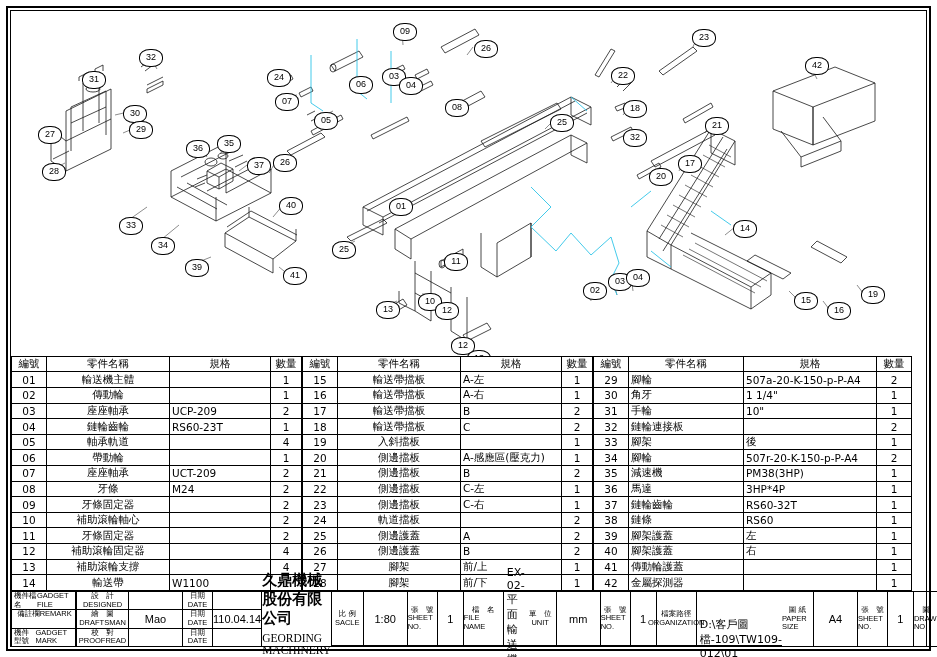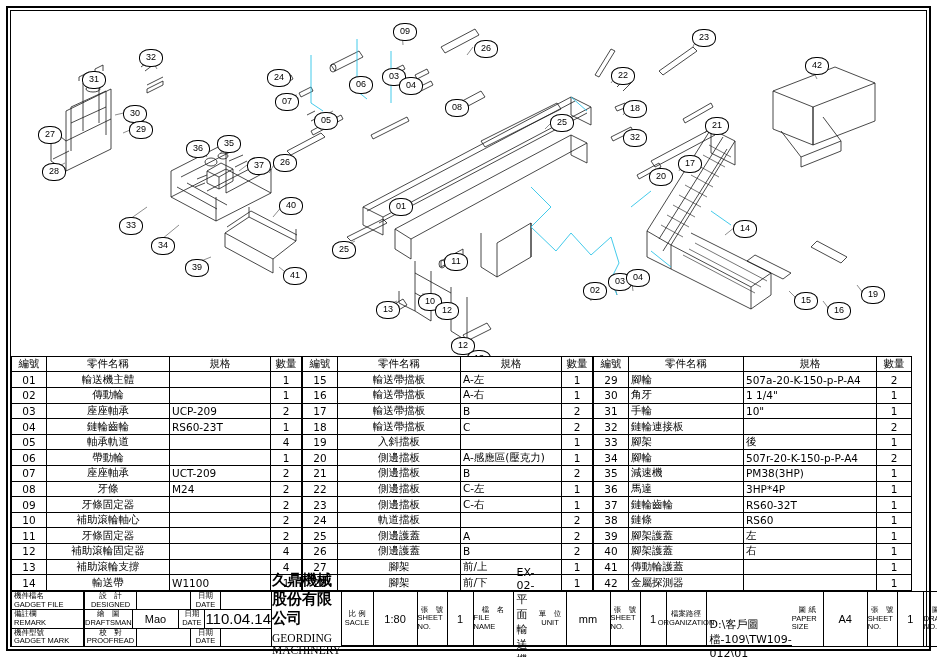--- a/index.html
+++ b/index.html
@@ -29,33 +29,33 @@
   .c-name3{width:110px;text-align:left;}
   .c-spec3{width:128px;text-align:left;}
   .c-qty3{width:30px;text-align:center;}
   .cjk{font-family:"DejaVu Sans",sans-serif;}
 
   
   #title{position:absolute;left:11px;top:591px;width:915px;height:56px;display:flex;}
   #tb-left{width:186px;border:1px solid #000;border-right:none;box-sizing:border-box;display:flex;flex-direction:column;}
   .tbl-row{flex:1;display:flex;border-bottom:1px solid #000;}
   .tbl-row:last-child{border-bottom:none;}
-  .tbl-lab{width:72px;border-right:1px solid #000;box-sizing:border-box;font-size:7.5px;line-height:8.5px;
-           display:flex;flex-direction:column;justify-content:center;padding-left:2px;}
+  .tbl-lab{width:64px;border-right:1px solid #000;box-sizing:border-box;font-size:7.5px;line-height:8.5px;
+           display:flex;flex-direction:row;justify-content:center;padding-left:2px;}
   .tbl-val{flex:1;}
   #tb-sign{width:188px;border:1px solid #000;box-sizing:border-box;display:flex;flex-direction:column;}
   .sg-row{flex:1;display:flex;border-bottom:1px solid #000;}
   .sg-row:last-child{border-bottom:none;}
   .sg-c1{width:52px;border-right:1px solid #000;box-sizing:border-box;font-size:7.5px;line-height:8.5px;
          display:flex;flex-direction:column;justify-content:center;align-items:center;}
   .sg-c2{width:54px;border-right:1px solid #000;box-sizing:border-box;font-size:11px;
          display:flex;align-items:center;justify-content:center;}
   .sg-c3{width:30px;border-right:1px solid #000;box-sizing:border-box;font-size:7.5px;line-height:8.5px;
          display:flex;flex-direction:column;justify-content:center;align-items:center;}
-  .sg-c4{flex:1;font-size:15px;display:flex;align-items:center;justify-content:center;}
+  .sg-c4{flex:1;font-size:11px;display:flex;align-items:center;justify-content:center;}
   #tb-logo{width:246px;border:1px solid #000;border-left:none;box-sizing:border-box;
            display:flex;flex-direction:column;align-items:center;justify-content:center;}
   .logo-top{display:flex;align-items:center;width:100%;padding:1px 0 0 4px;box-sizing:border-box;}
   .logo-mark{font-family:"Liberation Serif",serif;font-weight:bold;font-size:15px;letter-spacing:.5px;
              border:2px solid #000;padding:0 4px;margin-right:6px;}
   .logo-tel{font-size:7.5px;line-height:9px;}
   .logo-cn{font-family:"DejaVu Sans",sans-serif;font-size:15px;font-weight:bold;margin-top:1px;}
   .logo-en{font-family:"Liberation Serif",serif;font-size:11.5px;margin-top:4px;}
   #tb-right{flex:1;border:1px solid #000;border-left:none;box-sizing:border-box;display:flex;}
   .tr-row{flex:1;display:flex;border-bottom:1px solid #000;}

